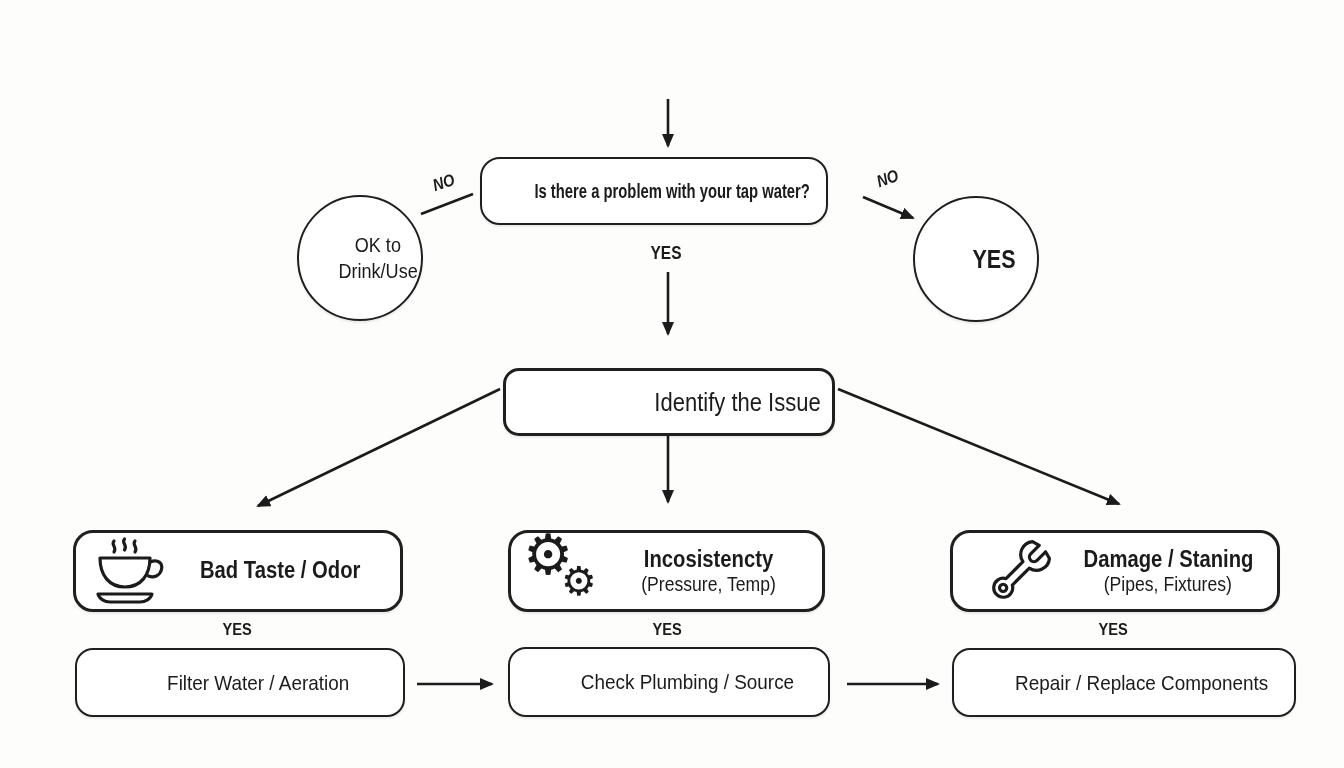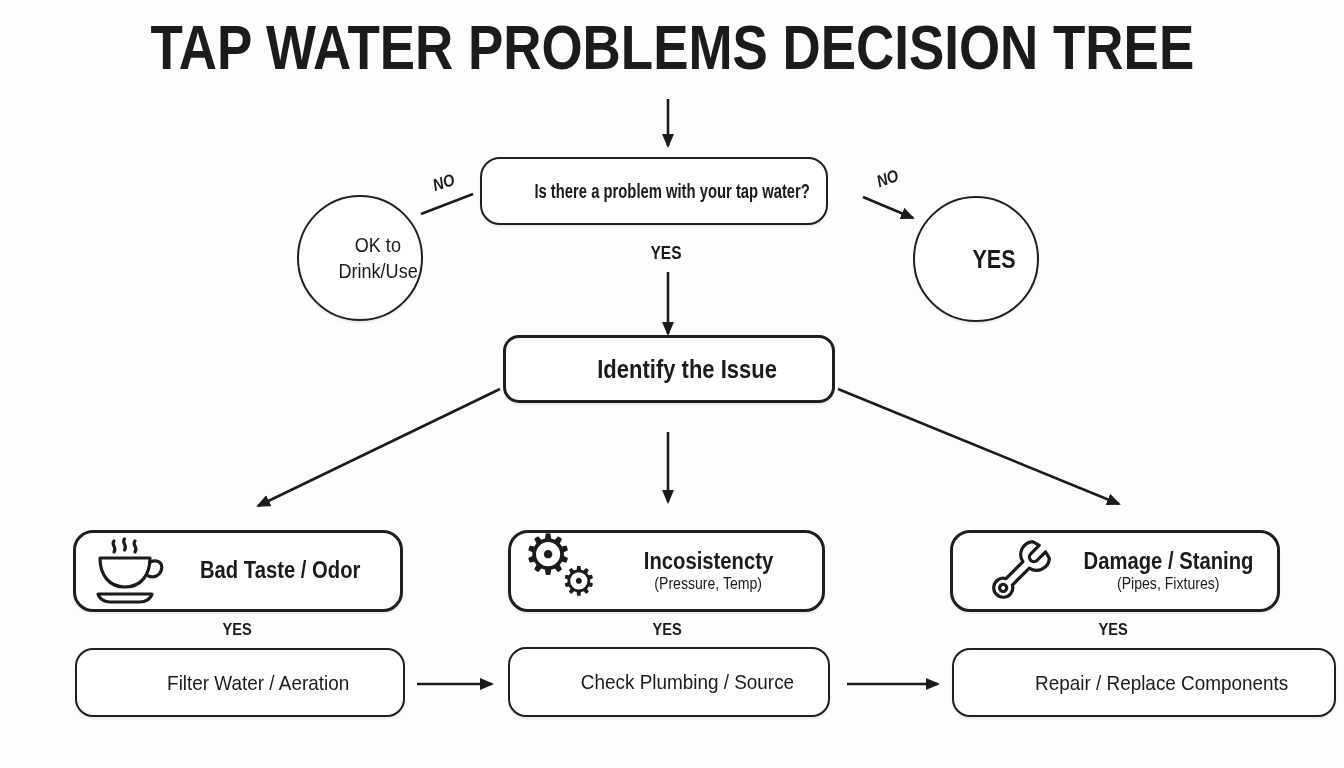--- a/index.html
+++ b/index.html
@@ -11,27 +11,27 @@
   .cond{display:inline-block;transform:scaleX(.86);transform-origin:center;white-space:nowrap;}
   .title{left:0;top:14px;width:100%;text-align:center;font-weight:bold;font-size:63px;line-height:1.05;letter-spacing:0;}
   .title .cond{transform:scaleX(.84);}
   .node{position:absolute;background:#fff;border:2.5px solid #1f1f1f;display:flex;align-items:center;justify-content:center;box-sizing:border-box;box-shadow:0 2px 2px rgba(0,0,0,.08);padding-left:36px;}
   .rounded{border-radius:20px;}
   .q-box{left:480px;top:157px;width:348px;height:68px;font-size:20px;font-weight:bold;}
   .q-box .cond{transform:scaleX(.74);}
   .circle{border-radius:50%;flex-direction:column;line-height:1.22;font-size:21px;text-align:center;}
   .ok-circle{left:297px;top:195px;width:126px;height:126px;}
   .yes-circle{left:913px;top:196px;width:126px;height:126px;font-size:25px;font-weight:bold;}
-  .identify-box{left:503px;top:335px;width:332px;height:68px;border-width:3px;border-radius:16px;font-size:25px;font-weight:bold;}
+  .identify-box{left:503px;top:368px;width:332px;height:68px;border-width:3px;border-radius:16px;font-size:25px;font-weight:normal;justify-content:flex-end;}
   .identify-box .cond{transform:scaleX(.88);}
   .branch-box{top:530px;height:82px;border-width:3px;border-radius:20px;justify-content:flex-start;padding-left:12px;}
   .branch-box .txt{flex:1;display:flex;flex-direction:column;align-items:center;justify-content:center;line-height:1.18;padding-right:10px;}
   .branch-title{font-size:23px;font-weight:bold;}
   .branch-title .cond,.branch-sub .cond{transform:scaleX(.88);}
-  .branch-sub{font-size:16px;}
+  .branch-sub{font-size:20px;}
   .branch-sub .cond:empty{display:none;}
   .action-box{top:648px;height:69px;border-radius:18px;font-size:21px;}
   .action-box .cond{transform:scaleX(.9);}
   .edge-label{position:absolute;font-weight:bold;text-align:center;}
   .no-label{font-size:17px;font-style:italic;width:48px;}
   .yes-label{font-size:18px;width:72px;}
   .icon-wrap{width:82px;height:72px;position:relative;flex:0 0 auto;}
   .gear-big{position:absolute;left:0px;top:-8px;font-size:56px;line-height:1;font-family:"DejaVu Sans",sans-serif;}
   .gear-small{position:absolute;left:38px;top:26px;font-size:40px;line-height:1;font-family:"DejaVu Sans",sans-serif;}
 </style>
@@ -52,21 +52,20 @@
       <line x1="863" y1="197" x2="913" y2="218" marker-end="url(#ah)"></line>
       <line x1="668" y1="272" x2="668" y2="334" marker-end="url(#ah)"></line>
       <line x1="500" y1="389" x2="258" y2="506" marker-end="url(#ah)"></line>
       <line x1="668" y1="432" x2="668" y2="502" marker-end="url(#ah)"></line>
       <line x1="838" y1="389" x2="1119" y2="504" marker-end="url(#ah)"></line>
       <line x1="417" y1="684" x2="492" y2="684" marker-end="url(#ah)"></line>
       <line x1="847" y1="684" x2="938" y2="684" marker-end="url(#ah)"></line>
     </g>
   </svg>
 
-  <div class="abs title"><span class="cond">TAP WATER PROBLEMS DECISION TREE</span></div>
 
   <div class="node rounded q-box">
     <span class="cond">Is there a problem with your tap water?</span>
   </div>
 
   <div class="edge-label no-label" style="left:420px;top:173px;transform:rotate(-18deg);"><span class="cond">NO</span></div>
   <div class="edge-label no-label" style="left:864px;top:169px;transform:rotate(-20deg);"><span class="cond">NO</span></div>
   <div class="edge-label yes-label" style="left:630px;top:243px;"><span class="cond">YES</span></div>
 
   <div class="node circle ok-circle">
@@ -127,17 +126,17 @@
   <div class="edge-label yes-label" style="left:201px;top:620px;font-size:17px;"><span class="cond">YES</span></div>
   <div class="edge-label yes-label" style="left:631px;top:620px;font-size:17px;"><span class="cond">YES</span></div>
   <div class="edge-label yes-label" style="left:1077px;top:620px;font-size:17px;"><span class="cond">YES</span></div>
 
   <div class="node action-box" style="left:75px;width:330px;">
     <span class="cond">Filter Water / Aeration</span>
   </div>
   <div class="node action-box" style="left:508px;width:322px;top:647px;height:70px;">
     <span class="cond">Check Plumbing / Source</span>
   </div>
-  <div class="node action-box" style="left:952px;width:384px;">
+  <div class="node action-box" style="left:952px;width:344px;">
     <span class="cond">Repair / Replace Components</span>
   </div>
 
 </div>
 
 </body></html>

